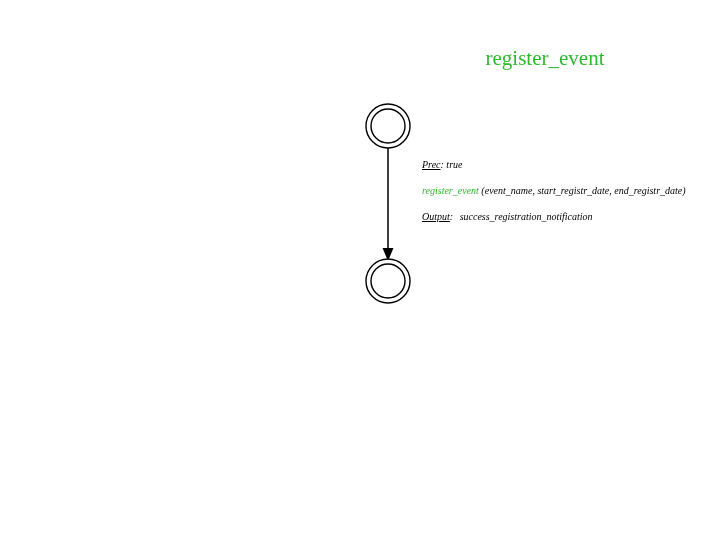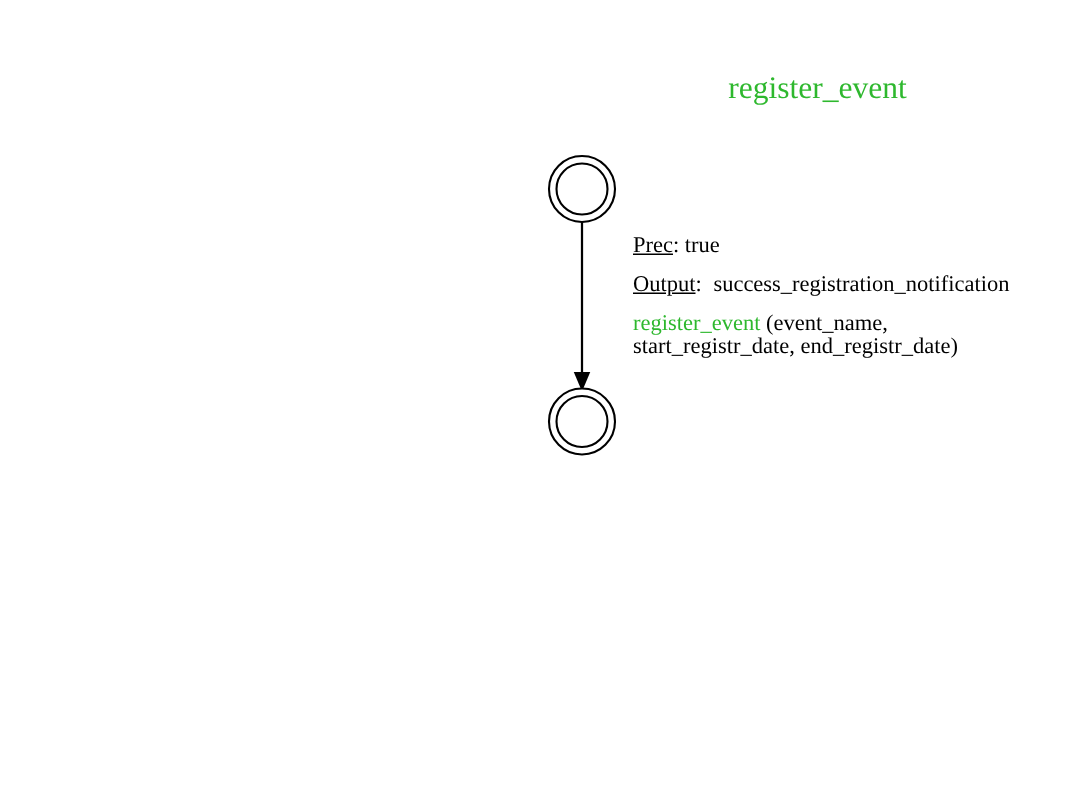--- a/index.html
+++ b/index.html
@@ -64,22 +64,23 @@
     fill: #000000;
     stroke: none;
   }
 
   
   .spec-block {
     position: absolute;
     left: 396px;
     top: 141px;
     width: 280px;
-    font-size: 15px;
+    font-size: 10px;
     line-height: 15px;
+    font-style: italic;
   }
   .spec-line {
     margin: 0 0 0 0;
     white-space: normal;
   }
   .spec-line + .spec-line {
     margin-top: 11px;
   }
   .lbl {
     text-decoration: underline;
@@ -121,26 +122,26 @@
     </g>
   </svg>
 
   <div class="spec-block">
 
     <div class="spec-line">
       <span class="lbl">Prec</span><span>:</span>
       <span>true</span>
     </div>
 
+    <div class="spec-line spec-signature">
+      <span class="grn">register_event</span>
+      <span>(</span><span>event_name, start_registr_date, end_registr_date</span><span>)</span>
+    </div>
+
     <div class="spec-line">
       <span class="lbl">Output</span><span>:</span><span class="gap"></span>
       <span>success_registration_notification</span>
-    </div>
-
-    <div class="spec-line spec-signature">
-      <span class="grn">register_event</span>
-      <span>(</span><span>event_name, start_registr_date, end_registr_date</span><span>)</span>
     </div>
 
 
   </div>
 
 </div>
 
 </body></html>

